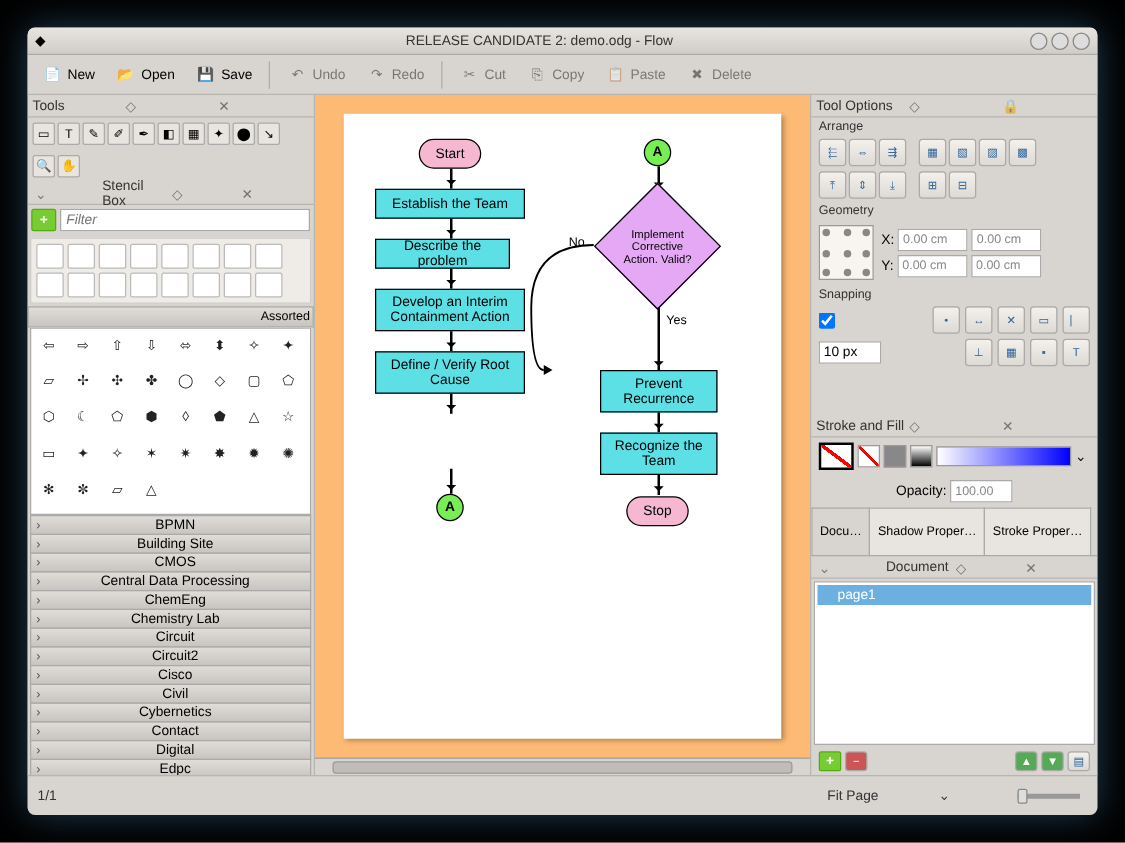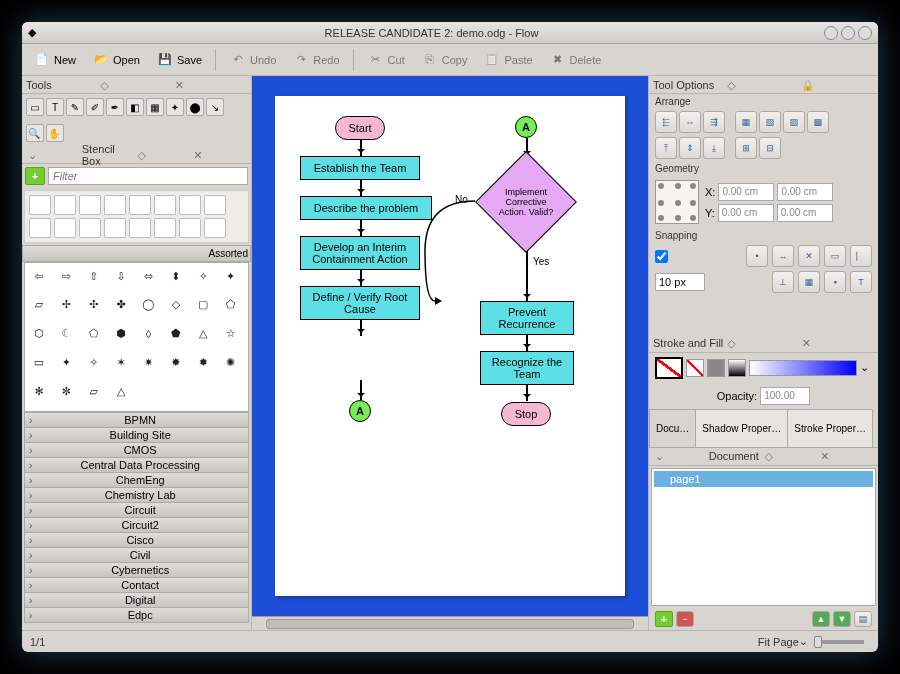--- a/index.html
+++ b/index.html
@@ -25,21 +25,21 @@
 .filter { flex: 1; height: 18px; border: 1px solid #aaa; padding: 0 4px; font-style: italic; color: #888; background: #fff; }
 .stencil-icons { padding: 4px; display: flex; flex-wrap: wrap; gap: 3px; background: #efebe6; border: 1px solid #ccc; margin: 2px; }
 .sico { width: 22px; height: 20px; background: #fff; border: 1px solid #bbb; border-radius: 2px; }
 .assorted-header { text-align: right; background: linear-gradient(#e0dcd7,#c8c4bf); padding: 2px; font-size: 10px; border: 1px solid #aaa; }
 .shapes { background: #fff; border: 1px solid #aaa; margin: 0 2px; padding: 4px; display: grid; grid-template-columns: repeat(8, 1fr); gap: 4px; height: 150px; }
 .shp { width: 20px; height: 18px; color: #222; display:flex;align-items:center;justify-content:center; }
 .catlist { flex: 1; overflow-y: auto; margin: 0 2px; }
 .catitem { display: flex; align-items: center; background: linear-gradient(#e0dcd7,#c8c4bf); border: 1px solid #aaa; margin-bottom: -1px; padding: 1px 4px; font-size: 10px; cursor: pointer; }
 .catitem::before { content: "›"; margin-right: 4px; color: #555; }
 .catitem span { flex: 1; text-align: center; }
-.canvas-area { flex: 1; background: #1d4ed8; display: flex; flex-direction: column; text-decoration: underline; }
+.canvas-area { flex: 1; background: #fdba74; display: flex; flex-direction: column; text-decoration: underline; }
 .canvas-scroll { flex: 1; display: flex; align-items: center; justify-content: center; position: relative; overflow: hidden; }
 .page { width: 350px; height: 500px; background: #fff; box-shadow: 2px 2px 4px rgba(0,0,0,0.3); position: relative; }
 .scrollbar-h { height: 14px; background: #d8d4cf; border-top: 1px solid #999; display:flex;align-items:center;}
 .scrollbar-h .thumb{flex:1;height:10px;margin:0 14px;background:#c0bcb7;border:1px solid #999;border-radius:3px;}
 .rightpanel { width: 230px; background: #d8d4cf; display: flex; flex-direction: column; border-left: 1px solid #b8b4af; overflow: hidden; }
 .section-label { font-size: 10px; padding: 2px 6px; color: #333; }
 .btngrid { display: flex; flex-wrap: wrap; gap: 2px; padding: 2px 6px; }
 .sbtn { width: 22px; height: 22px; background: linear-gradient(#f4f0eb,#ddd9d4); border: 1px solid #aaa; border-radius: 3px; cursor: pointer; display:flex;align-items:center;justify-content:center;font-size:9px;color:#369; }
 .geom { display: flex; align-items: center; padding: 4px 6px; gap: 6px; }
 .geomgrid { width: 44px; height: 44px; border: 1px solid #999; background: #f8f4ef; position: relative; }
@@ -52,21 +52,21 @@
 .stroke-area { padding: 4px 6px; display: flex; align-items: center; gap: 3px; flex-wrap: wrap; }
 .swatch { width: 28px; height: 22px; border: 1px solid #999; }
 .swatch.none { background: #fff; position: relative; }
 .swatch.none::after { content:""; position:absolute;left:0;top:0;right:0;bottom:0;background:linear-gradient(to top right, transparent 45%, red 45%, red 55%, transparent 55%);}
 .tabrow { display: flex; border-bottom: 1px solid #aaa; }
 .tab { padding: 13px 6px; font-size: 10px; border: 1px solid #aaa; border-bottom: none; background: #e8e4df; margin-right: -1px; cursor: pointer; }
 .tab.active { background: #d8d4cf; }
 .doclist { flex: 1; background: #fff; margin: 2px; border: 1px solid #aaa; padding: 2px; }
 .docrow { background: #6bb0e0; color: #fff; padding: 2px 16px; font-size: 10px; display:flex;align-items:center;}
 .docfooter { display:flex;align-items:center;gap:3px;padding:3px 6px;justify-content:flex-end;}
-.statusbar { height: 22px; border-top: 1px solid #b8b4af; display: flex; align-items: center; padding: 0 8px; font-size: 10px; color: #333; }
+.statusbar { height: 32px; border-top: 1px solid #b8b4af; display: flex; align-items: center; padding: 0 8px; font-size: 10px; color: #333; gap: 48px; }
 .statusbar .sp { flex: 1; }
 .slider { width: 50px; height: 4px; background: #999; margin: 0 6px; position: relative; }
 .slider .knob { position: absolute; left: 0; top: -4px; width: 8px; height: 12px; background: #ddd; border: 1px solid #888; border-radius: 2px; }
 
 .fnode { position: absolute; border: 1.5px solid #000; background: #5ce0e5; display: flex; align-items: center; justify-content: center; text-align: center; font-size: 10px; padding: 3px; }
 .fterm { border-radius: 12px; background: #f5b8d0; width: 50px; height: 24px; }
 .fconn { width: 22px; height: 22px; border-radius: 11px; background: #7e5; font-weight: bold; }
 .fdec { width: 80px; height: 80px; background: #e5a8f5; transform: rotate(45deg); }
 .fdec span { transform: rotate(-45deg); display: block; font-size: 9px; }
 .arrow { position: absolute; width: 1.5px; background: #000; }
@@ -267,21 +267,21 @@
       <div class="canvas-scroll">
         <div class="page">
           <div class="fnode fterm" style="left:60px;top:20px">
               <span>Start</span>
             </div>
           <div class="arrow" style="left:85px;top:44px;height:16px"></div>
           <div class="fnode" style="left:25px;top:60px;width:120px;height:24px">
               <span>Establish the Team</span>
             </div>
           <div class="arrow" style="left:85px;top:84px;height:16px"></div>
-          <div class="fnode" style="left:25px;top:100px;width:132px;height:24px">
+          <div class="fnode" style="left:25px;top:100px;width:108px;height:24px">
               <span>Describe the problem</span>
             </div>
           <div class="arrow" style="left:85px;top:124px;height:16px"></div>
           <div class="fnode" style="left:25px;top:140px;width:120px;height:34px">
               <span>Develop an Interim Containment Action</span>
             </div>
           <div class="arrow" style="left:85px;top:174px;height:16px"></div>
           <div class="fnode" style="left:25px;top:190px;width:120px;height:34px">
               <span>Define / Verify Root Cause</span>
             </div>

